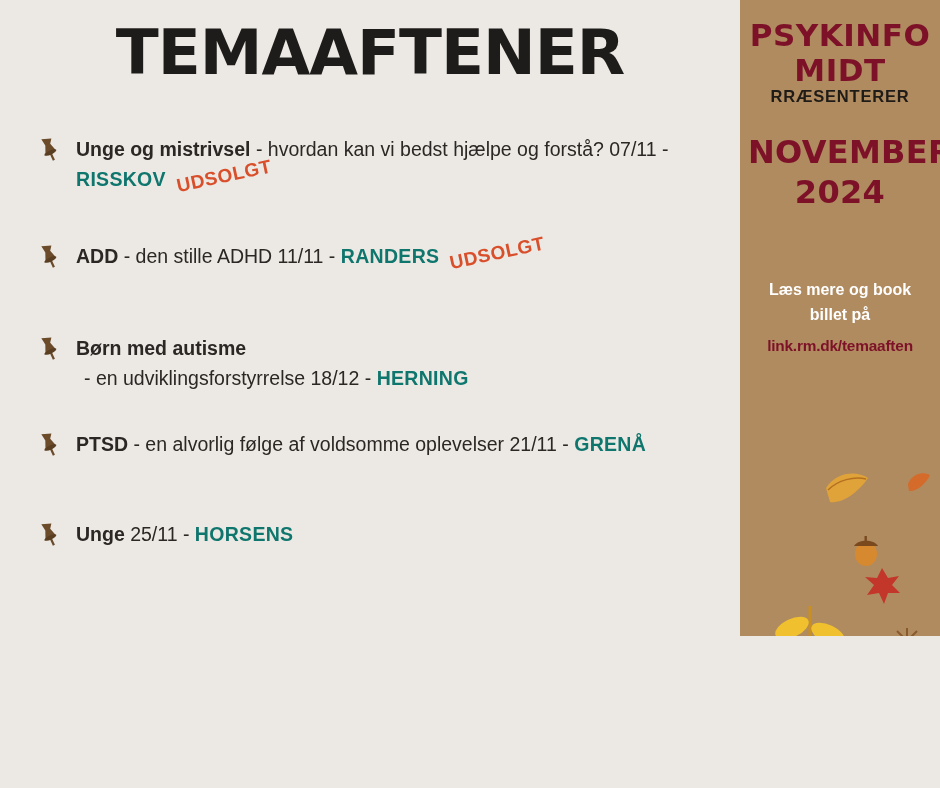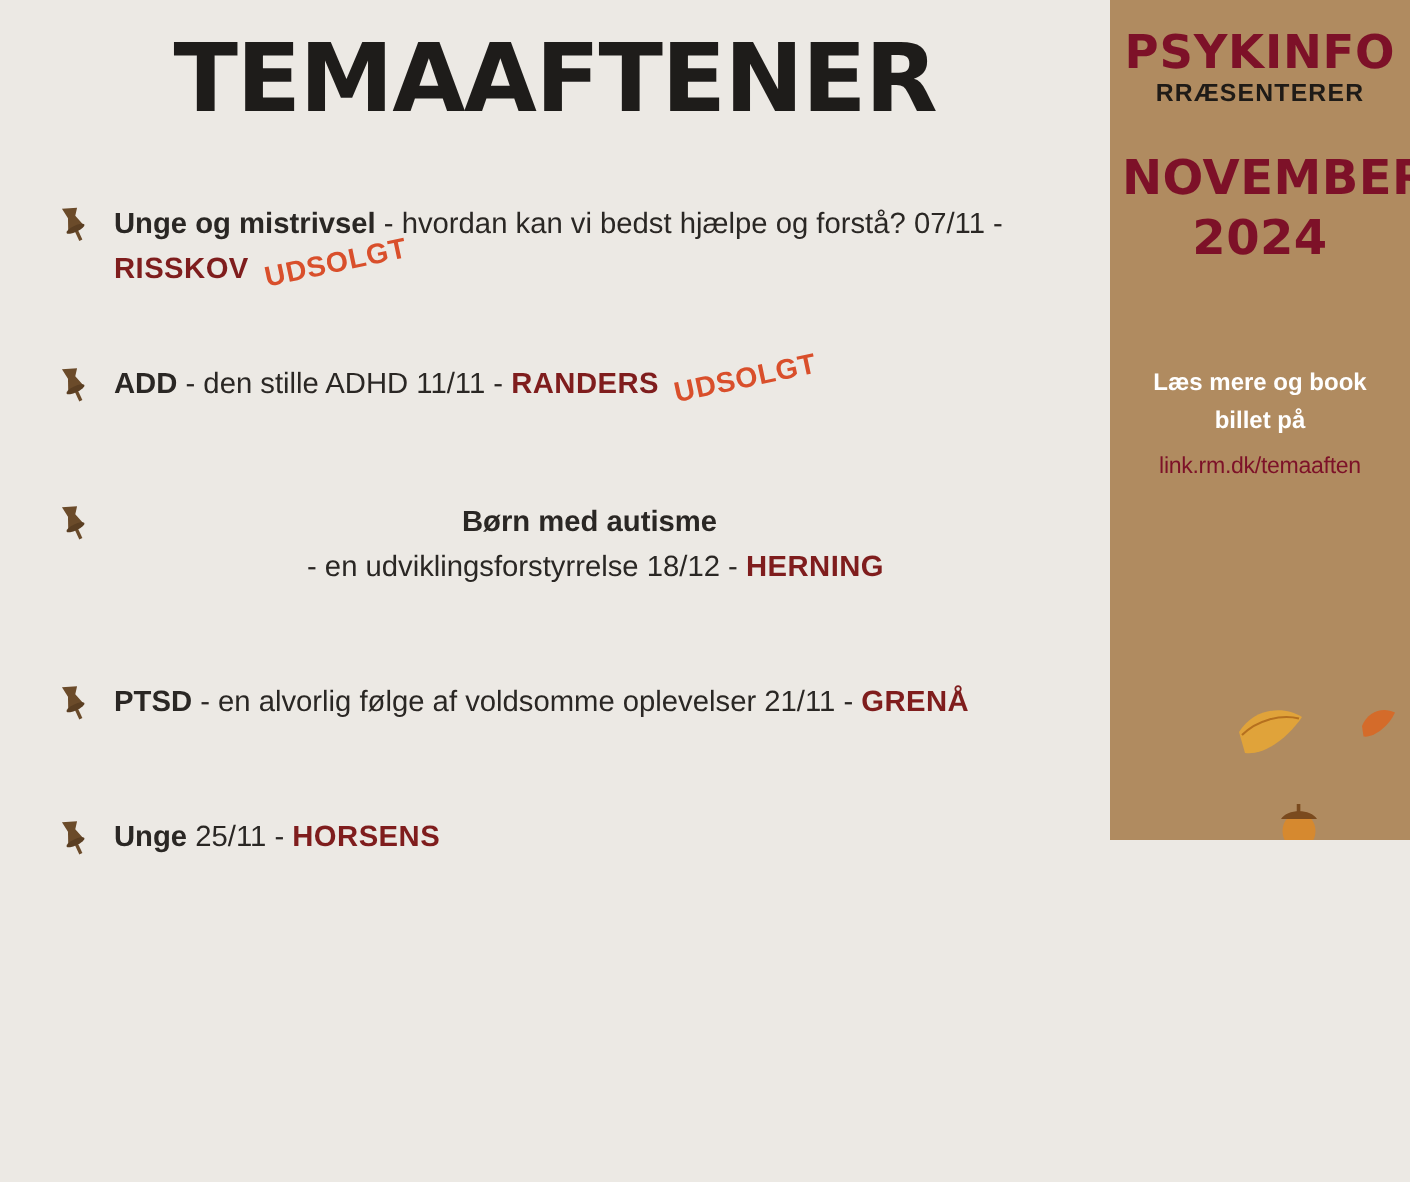--- a/index.html
+++ b/index.html
@@ -49,21 +49,21 @@
     width: 30px; height: 30px;
   }
   .line {
     font-size: 19.5px;
     line-height: 1.55;
     color: #2a2724;
     font-family: "Liberation Sans", sans-serif;
   }
   .line .b { font-weight: bold; }
   .city {
-    color: #7f1d1d;
+    color: #0f766e;
     font-weight: bold;
     letter-spacing: 0.3px;
   }
   .sold {
     display: inline-block;
     color: #d94f2b;
     font-weight: bold;
     font-size: 19px;
     letter-spacing: 0.5px;
     transform: rotate(-12deg);
@@ -71,21 +71,21 @@
     margin-left: 14px;
     position: relative;
     top: 6px;
   }
   .indent { padding-left: 8px; display: block; }
 
   
   .right {
     position: relative;
     width: 200px;
-    height: 560px;
+    height: 636px;
     background: #b08b60;
     padding: 18px 8px 0 8px;
     text-align: center;
     overflow: hidden;
   }
   .brand {
     font-size: 31px;
     font-weight: bold;
     color: #7d1128;
     line-height: 1.12;
@@ -112,21 +112,21 @@
     font-size: 16px;
     color: #ffffff;
     line-height: 1.55;
     font-weight: bold;
   }
   .link {
     display: block;
     margin-top: 6px;
     font-size: 15.4px;
     color: #7d1128;
-    font-weight: normal;
+    font-weight: bold;
     letter-spacing: -0.2px;
   }
   
   .leaf { position: absolute; }
 </style>
 </head>
 <body>
 
 <div class="poster">
 
@@ -154,21 +154,21 @@
             <path d="M13 3 L23 7 L19.5 11.5 L22 20 L10 20 L14 11 Z" fill="#6b4b2a"></path>
             <rect x="14.5" y="20" width="2.4" height="9" fill="#6b4b2a"></rect>
             <ellipse cx="15.7" cy="20" rx="7" ry="2.2" fill="#5a3e22"></ellipse>
           </g>
         </svg>
         <div class="line">
           <span class="b">ADD</span><span> - den stille ADHD 11/11 - </span><span class="city">RANDERS</span><span class="sold">UDSOLGT</span>
         </div>
       </div>
 
-      <div class="event" style="margin-bottom:60px;text-align:center;">
+      <div class="event" style="margin-bottom:36px;">
         <svg class="pin" viewBox="0 0 32 32">
           <g transform="rotate(-25 16 16)">
             <path d="M13 3 L23 7 L19.5 11.5 L22 20 L10 20 L14 11 Z" fill="#6b4b2a"></path>
             <rect x="14.5" y="20" width="2.4" height="9" fill="#6b4b2a"></rect>
             <ellipse cx="15.7" cy="20" rx="7" ry="2.2" fill="#5a3e22"></ellipse>
           </g>
         </svg>
         <div class="line">
           <span class="b">Børn med autisme</span><span class="indent"><span> - en udviklingsforstyrrelse 18/12 - </span><span class="city">HERNING</span></span>
         </div>
@@ -199,20 +199,21 @@
           <span class="b">Unge</span><span> 25/11 - </span><span class="city">HORSENS</span>
         </div>
       </div>
 
     </div>
   </div>
 
   <div class="right">
     <div class="brand">
       <div>PSYKINFO</div>
+      <div>MIDT</div>
     </div>
     <div class="presents">RRÆSENTERER</div>
     <div class="month">
       <div>NOVEMBER</div>
       <div>2024</div>
     </div>
     <div class="readmore">
       <div>Læs mere og book</div>
       <div>billet på</div>
       <a class="link" href="#" style="text-decoration:none;">link.rm.dk/temaaften</a>

